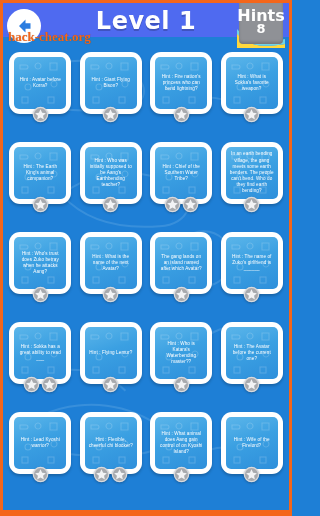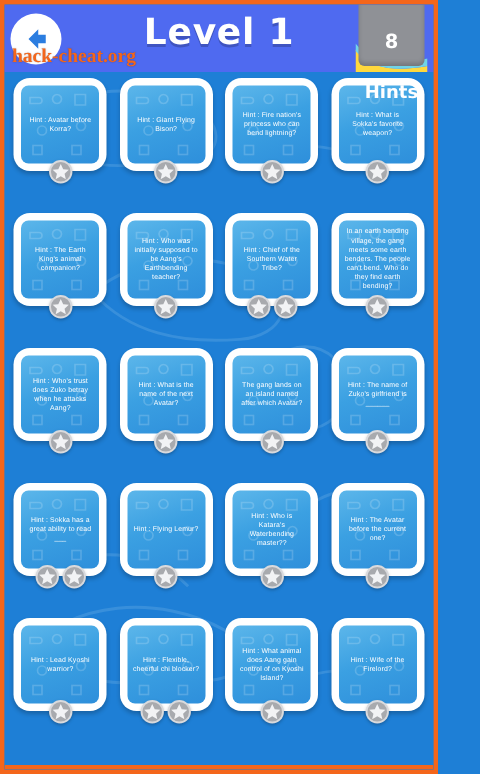--- a/index.html
+++ b/index.html
@@ -21,21 +21,21 @@
     position: absolute;
     inset: 0;
     border: 3px solid #f4661b;
     background: #1e7fd6;
     overflow: hidden;
   }
 
   
   #header {
     position: relative;
-    height: 45px;
+    height: 34px;
     background: #4f6af0;
     display: flex;
     align-items: center;
     z-index: 20;
   }
 
   #back-button {
     position: absolute;
     left: 4px;
     top: 6px;
@@ -98,24 +98,23 @@
     background: #8f9196;
     border-radius: 0 0 4px 4px;
     box-shadow: inset 0 -2px 3px rgba(0,0,0,.18);
   }
   #hints-label {
     position: absolute;
     left: 0; right: 0;
     top: 3px;
     text-align: center;
     color: #fff;
-    font-size: 12px;
+    font-size: 16px;
     font-weight: bold;
     font-family: "DejaVu Sans", sans-serif;
-    margin-top: 48px;
   }
   #hints-count {
     position: absolute;
     left: 0; right: 0;
     top: 18px;
     text-align: center;
     color: #fff;
     font-size: 13px;
     font-weight: bold;
     font-family: "DejaVu Sans", sans-serif;

